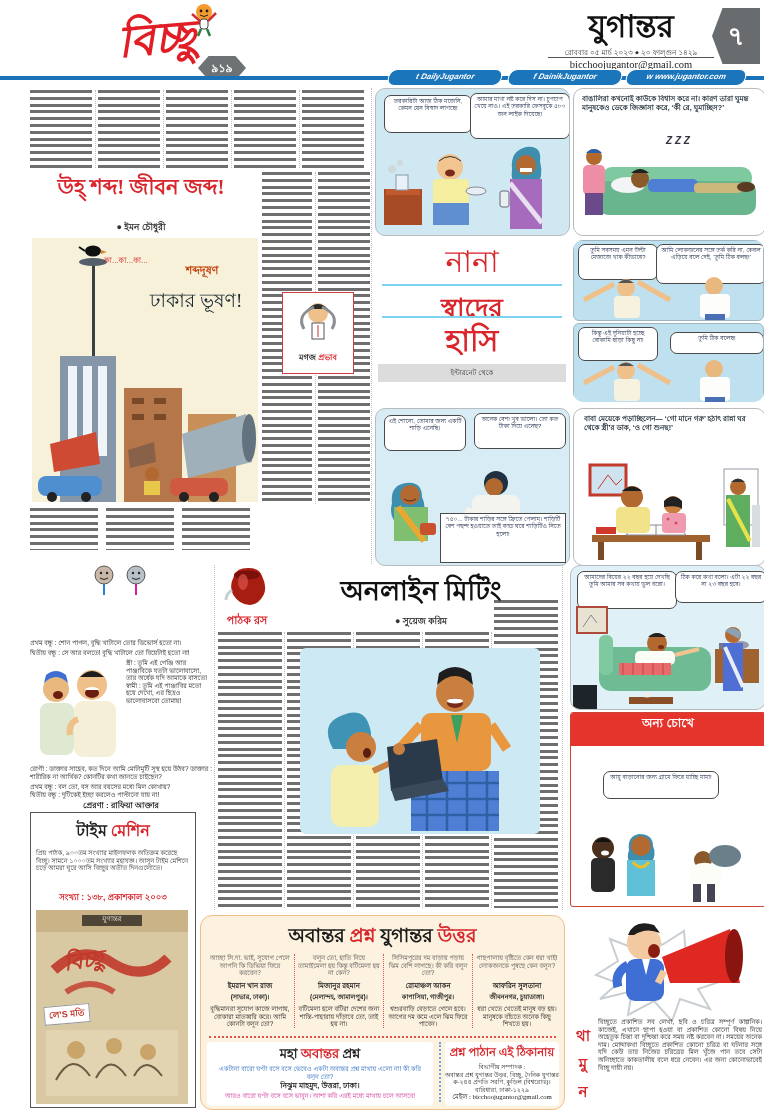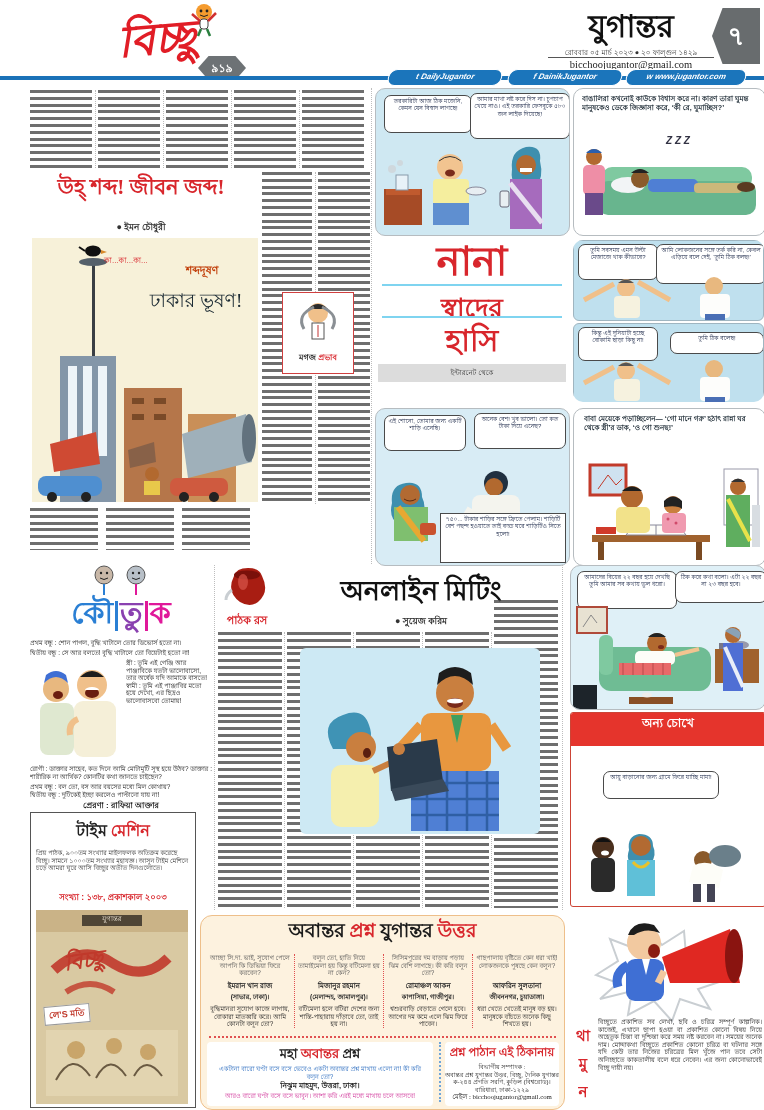--- a/index.html
+++ b/index.html
@@ -187,21 +187,21 @@
         <ellipse cx="170" cy="46" rx="9" ry="5" fill="#5a3a22"></ellipse>
         <circle cx="18" cy="16" r="8" fill="#b2692f"></circle>
           <path d="M10 12 q8 -8 16 0" fill="#2a5fae"></path>
         <rect x="7" y="24" width="22" height="30" rx="5" fill="#ee8ea6"></rect>
         <rect x="9" y="52" width="18" height="22" fill="#6a4a8a"></rect>
       </svg>
     </span>
   </div>
 
   <div class="abs" style="left:378px;top:240px;width:188px;height:162px;text-align:center">
-    <div class="serif red" style="font-size:40px;font-weight:bold;height:44px;line-height:44px;overflow:hidden">নানা</div>
+    <div class="serif red" style="font-size:30px;font-weight:normal;height:44px;line-height:44px;overflow:hidden">নানা</div>
     <div style="height:2px;background:#7fd4f0;margin:0 4px"></div>
     <div class="serif red" style="font-size:26px;font-weight:bold;height:30px;line-height:46px;overflow:hidden">স্বাদের</div>
     <div style="height:2px;background:#7fd4f0;margin:0 4px"></div>
     <div class="serif red" style="font-size:30px;font-weight:bold;height:46px;line-height:46px;overflow:hidden">হাসি</div>
     <div style="height:18px;line-height:18px;background:#dcdcdc;font-size:7px;color:#333">ইন্টারনেট থেকে</div>
   </div>
 
   <div class="panel" style="left:573px;top:240px;width:191px;height:162px;border:none;background:#fff">
     <div class="abs" style="left:0;top:0;width:189px;height:79px;background:#bfe0ee;border:1px solid #9fb5c0;border-radius:6px;overflow:hidden">
       <div class="bub" style="left:4px;top:3px;width:72px;height:30px">তুমি সবসময় এমন উল্টা মেজাজে থাক কীভাবে?</div>
@@ -295,23 +295,20 @@
         <circle cx="21" cy="8" r="1.2" fill="#222"></circle>
           <path d="M14 13 q4 3 8 0" stroke="#222" fill="none"></path>
         <line x1="18" y1="19" x2="18" y2="30" stroke="#2a7fd4" stroke-width="2"></line>
         <circle cx="50" cy="10" r="9" fill="#b8c0c8" stroke="#555"></circle>
           <circle cx="47" cy="8" r="1.2" fill="#222"></circle>
         <circle cx="53" cy="8" r="1.2" fill="#222"></circle>
           <path d="M46 13 q4 3 8 0" stroke="#222" fill="none"></path>
         <line x1="50" y1="19" x2="50" y2="30" stroke="#e0189a" stroke-width="2"></line>
       </svg>
     </span>
-    <div class="abs serif" style="left:0;top:28px;width:182px;height:42px;text-align:center;font-size:30px;font-weight:bold;line-height:40px">
-      <span style="color:#2a7fd4">কৌ</span><span style="display:inline-block;width:3px;height:30px;background:#2a7fd4;vertical-align:middle;margin:0 2px"></span><span style="color:#8a41b0">তু</span><span style="display:inline-block;width:3px;height:30px;background:#e0189a;vertical-align:middle;margin:0 2px"></span><span style="color:#e0189a">ক</span>
-    </div>
     <div class="abs tiny" style="left:0;top:74px;width:182px;height:17px">প্রথম বন্ধু : শোন পাগল, বুদ্ধি খাটালে তোর ডিভোর্স হতো না।</div>
     <div class="abs tiny" style="left:0;top:84px;width:182px;height:9px">দ্বিতীয় বন্ধু : সে আর বলতে! বুদ্ধি খাটালে তো বিয়েটাই হতো না!</div>
     <span style="position:absolute;left:0;top:94px">
       <svg width="90" height="100" viewBox="0 0 90 100">
         <circle cx="26" cy="30" r="13" fill="#e8b87f"></circle>
         <path d="M14 24 q12 -12 24 0 l-2 -8 q-10 -8 -20 0z" fill="#3f6fd4"></path>
         <ellipse cx="28" cy="36" rx="5" ry="4" fill="#6a1d10"></ellipse>
         <rect x="10" y="44" width="34" height="52" rx="8" fill="#dfe8d0"></rect>
         <circle cx="62" cy="26" r="15" fill="#f0c08a"></circle>
           <path d="M50 18 q12 -12 24 0" fill="#1d1d1d"></path>
@@ -473,21 +470,21 @@
           <circle cx="112" cy="142" r="8" fill="#c9a56a"></circle>
       </svg>
       <div style="position:absolute;left:0;top:4px;width:152px;text-align:center;font-size:7px;color:#f0e8d8">যুগান্তর</div>
       <div style="position:absolute;left:28px;top:34px;font-size:22px;font-weight:bold;font-style:italic;color:#c0392b;transform:rotate(-8deg)">বিচ্ছু</div>
       <div style="position:absolute;left:8px;top:96px;background:#fff;border:1px solid #999;padding:1px 4px;
                   font-size:9px;font-weight:bold;color:#c0392b;transform:rotate(-5deg)">লে’S মতি</div>
     </div>
   </div>
 
   <div class="abs" style="left:200px;top:915px;width:363px;height:193px;background:#fdf2df;border:1.5px solid #eebf8a;border-radius:12px;overflow:hidden">
-    <div class="serif" style="text-align:center;font-size:19px;font-weight:bold;">
+    <div class="serif" style="text-align:center;font-size:19px;font-weight:bold;margin-top:5px">
       <span style="color:#1b1b1b">অবান্তর</span>
       <span class="red">প্রশ্ন</span>
       <span style="color:#1b1b1b">যুগান্তর</span>
       <span class="red">উত্তর</span>
     </div>
 
     <div class="abs" style="left:8px;top:38px;width:82px;height:78px;text-align:center">
       <div class="tiny" style="color:#555;height:24px">আচ্ছা সি.দা. ভাই, সুযোগ পেলে আপনি কি ডিভিয়া ফিরে করবেন?</div>
       <div style="font-size:7px;font-weight:bold;margin-top:2px">ইমরান খান রাজ</div>
       <div style="font-size:6.5px;font-weight:bold">(সাভার, ঢাকা)।</div>

